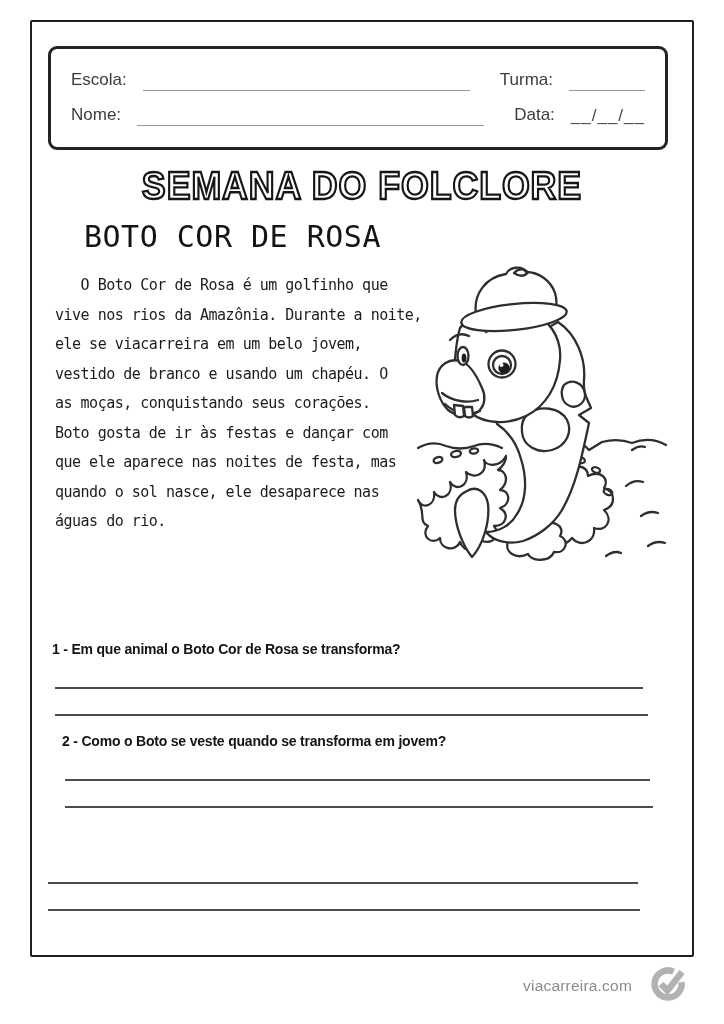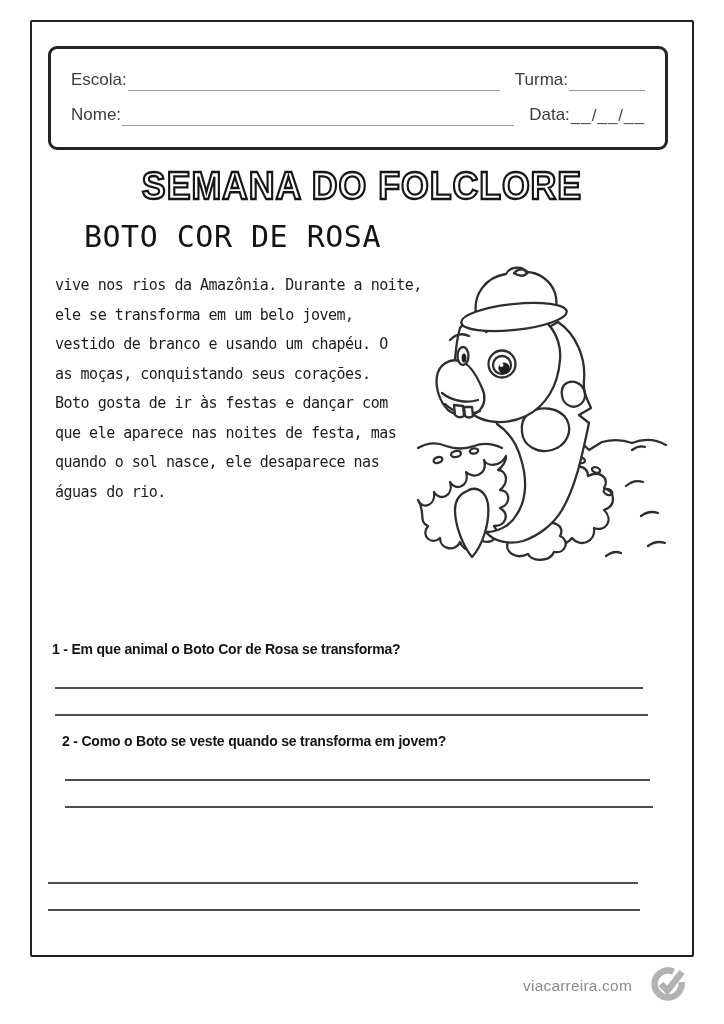--- a/index.html
+++ b/index.html
@@ -12,21 +12,21 @@
     position:absolute; left:30px; top:20px; width:664px; height:937px;
     border:2px solid #1f1f1f; border-radius:2px; pointer-events:none;
   }
   
   .header-box {
     position:absolute; left:48px; top:46px; width:620px; height:104px;
     border:3px solid #242424; border-radius:9px;
     display:flex; flex-direction:column; justify-content:space-evenly;
     padding:6px 20px;
   }
-  .hrow { display:flex; align-items:flex-end; gap:1px; font-size:17px; color:#3c3c3c; }
+  .hrow { display:flex; align-items:flex-end; gap:16px; font-size:17px; color:#3c3c3c; }
   .hlabel { white-space:nowrap; padding-bottom:1px; }
   .fill-line { flex:1 1 auto; border-bottom:1.6px solid #9a9a9a; height:18px; margin-right:14px; }
   .short-line { width:76px; border-bottom:1.6px solid #9a9a9a; height:18px; }
   .date-val { color:#4a4a4a; letter-spacing:1px; }
   
   .title {
     position:absolute; left:0; top:165px; width:100%; text-align:center;
     font-size:38px; font-weight:800; letter-spacing:1px;
     color:#ffffff; -webkit-text-stroke:2.3px #161616;
     transform:scaleX(0.94); transform-origin:center;
@@ -87,22 +87,23 @@
       <span class="hlabel">Data:</span>
       <span class="date-val">__/__/__</span>
     </div>
   </div>
 
   <div class="title">SEMANA DO FOLCLORE</div>
   <div class="subtitle">BOTO COR DE ROSA</div>
 
   <div class="story">
     <div>
+        <div class="story-line">   O Boto Cor de Rosa é um golfinho que</div>
         <div class="story-line">vive nos rios da Amazônia. Durante a noite,</div>
-        <div class="story-line">ele se transforma em um belo jovem,</div>
+        <div class="story-line">ele se viacarreira em um belo jovem,</div>
         <div class="story-line">vestido de branco e usando um chapéu. O</div>
         <div class="story-line">as moças, conquistando seus corações.</div>
         <div class="story-line">Boto gosta de ir às festas e dançar com</div>
       </div>
     <div>
         <div class="story-line">que ele aparece nas noites de festa, mas</div>
         <div class="story-line">quando o sol nasce, ele desaparece nas</div>
         <div class="story-line">águas do rio.</div>
       </div>
   </div>

